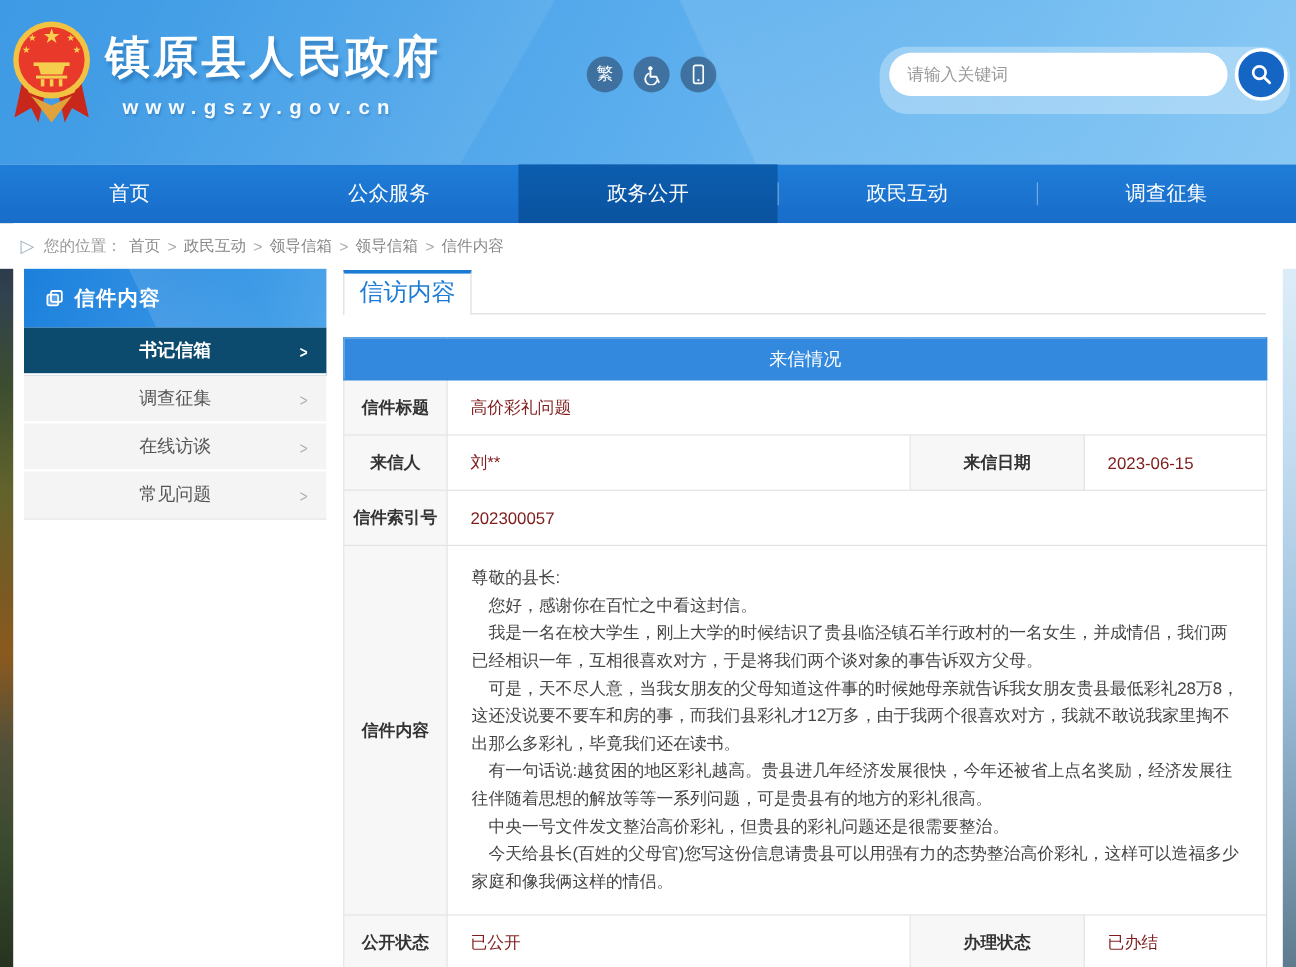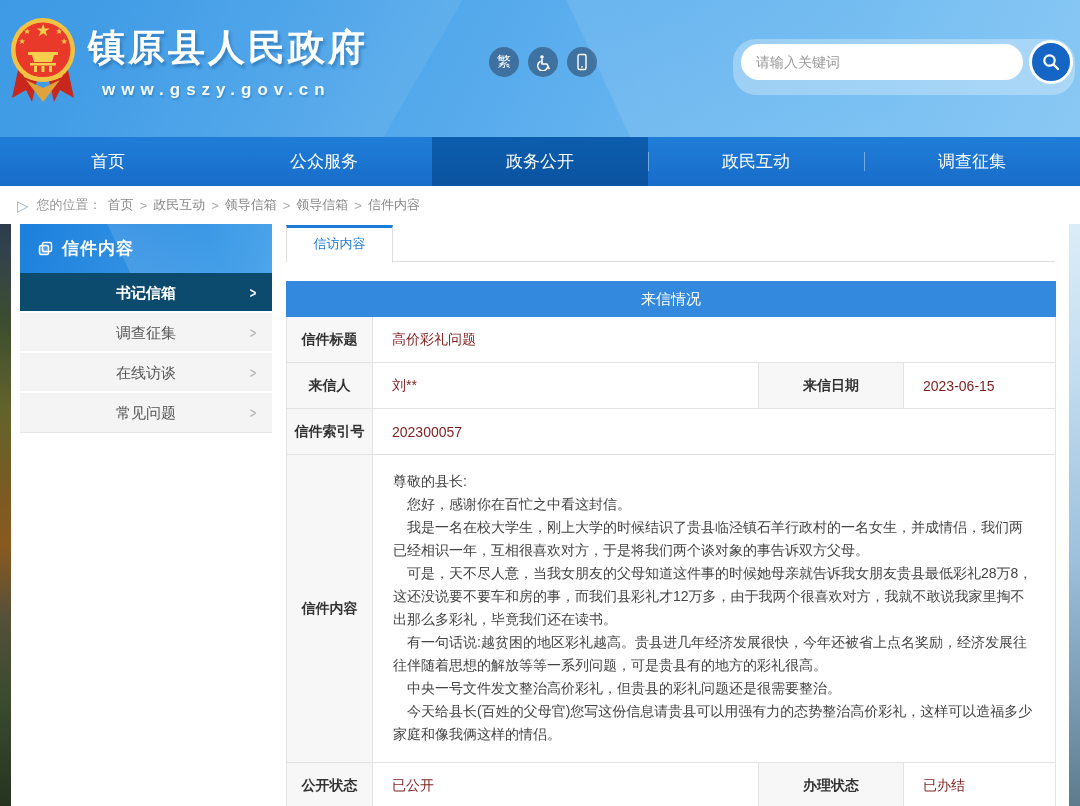--- a/index.html
+++ b/index.html
@@ -73,21 +73,21 @@
     transform:scaleX(.8); }
   .side-item.active { background:#0c4a6e; color:#fff; border-bottom:2px solid #fff;font-weight:bold; }
   .side-item.active .chev { color:#fff; }
   .side-item:last-child { border-bottom:1px solid #e6e6e6; }
 
   
   .main { position:absolute; left:286px; top:0; width:769px; }
   .tabstrip { position:relative; height:38px; border-bottom:1px solid #ddd; }
   .tab { position:absolute; left:0; top:1px; width:107px; height:38px; background:#fff;
     border:1px solid #ddd; border-top:3px solid #1c7cd5; border-bottom:1px solid #fff;
-    color:#1c7cd5; font-size:13px; text-align:center; line-height:32px; cursor:pointer; }
+    color:#1c7cd5; font-size:20px; text-align:center; line-height:32px; cursor:pointer; }
 
   table.letter { width:769px; margin-top:19px; border-collapse:collapse; table-layout:fixed;
     font-size:14px; color:#333; }
   table.letter td, table.letter th { border:1px solid #e3e3e3; }
   .tbl-title { height:35px; background:#3289dd; color:#fff; font-size:15px; font-weight:normal;
     text-align:center; border:1px solid #3289dd !important; }
   td.lbl { background:#f7f7f7; font-weight:bold; text-align:center; color:#333; }
   td.val { padding:0 19px; color:#7f1d1d; background:#fff; }
   tr.r { height:46px; }
   tr.content-row { height:308px; }

